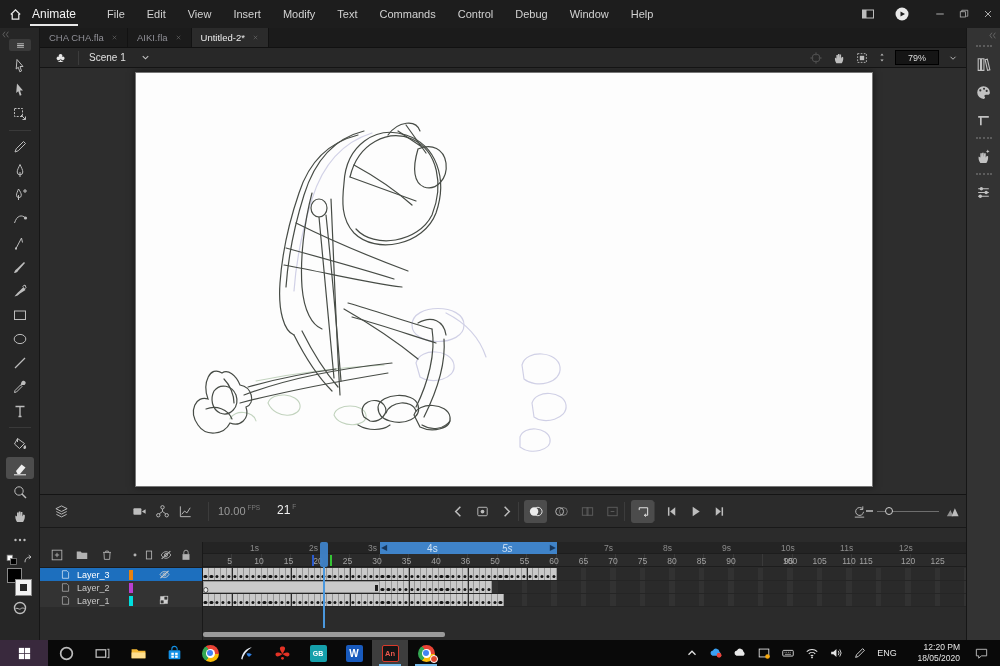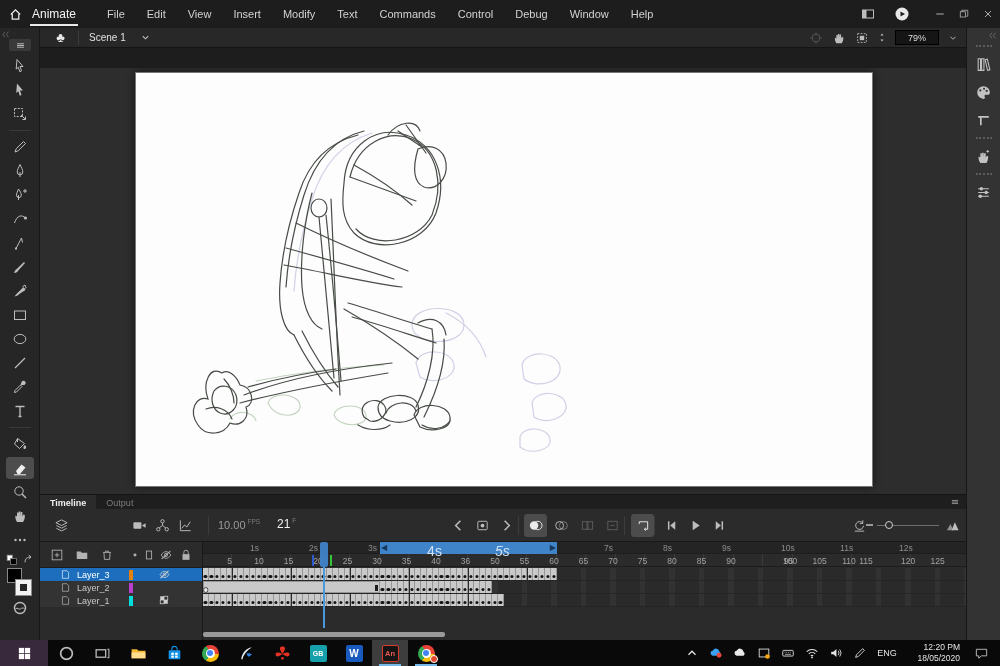--- a/index.html
+++ b/index.html
@@ -93,21 +93,21 @@
   .lrow .chip{position:absolute;left:89px;top:1.5px;width:4px;height:10px}
   .lrow .stat{position:absolute;left:118px;top:0;width:13px;height:13px;color:#cfcfcf}
   .tl-frames{position:absolute;left:163px;right:0;top:0;bottom:0;overflow:hidden;background:#2b2b2b}
   .sec-row{height:12px;background:#242424;position:relative;border-bottom:1px solid #1d1d1d}
   .num-row{height:13px;background:#2b2b2b;position:relative;border-bottom:1px solid #1d1d1d;
     background-image:repeating-linear-gradient(90deg,transparent 0 28.5px,#3a3a3a 28.5px 29.5px)}
   .slab{position:absolute;top:1px;font-size:8.5px;color:#8b8b8b}
   .fnum{position:absolute;top:2px;font-size:8.5px;color:#a2a2a2;transform:translateX(-50%)}
   .selbar{position:absolute;top:0;height:12px;background:#3f83c9;z-index:3}
   .selbar .arr{position:absolute;top:0;font-size:8px;color:#17375c;line-height:12px}
-  .selbar .inlab{position:absolute;top:1px;font-size:14px;color:#cfe2f5}
+  .selbar .inlab{position:absolute;top:1px;font-size:10px;color:#cfe2f5}
   #frameRows{position:absolute;top:26px;left:0;right:0}
   .frow{height:13px;position:relative;border-bottom:1px solid #252525;
     background:repeating-linear-gradient(90deg,#2a2a2a 0 23.6px,#323232 23.6px 29.5px)}
   .kf{position:absolute;top:0;height:12px;width:5.9px;background:#c9c9c9;border-right:1px solid #969696}
   .kf.dot::after{content:"";position:absolute;left:50%;top:6.5px;transform:translateX(-50%);
     width:3.2px;height:3.2px;border-radius:50%;background:#141414}
   .kf.hollow{background:transparent;border-right:none}
   .kf.hollow::after{content:"";position:absolute;left:50%;top:6px;transform:translateX(-50%);
     width:3.5px;height:3.5px;border-radius:50%;border:1px solid #4a4a4a;background:#ececec}
   .fspan{position:absolute;top:0;height:12px;background:#c9c9c9;border:1px solid #969696}
@@ -409,20 +409,46 @@
       <span class="icon snapwrap" id="snapIcon">
           <svg viewBox="0 0 16 16" xmlns="http://www.w3.org/2000/svg">
             <circle cx="8" cy="8" r="5.5" fill="none" stroke="currentColor" stroke-width="1.4"></circle>
             <path d="M3.5 8.7 c2-1.6 3.5 1.4 5 .2 1.5-1.2 2.5-1 4-.4" fill="none" stroke="currentColor"></path>
           </svg>
         </span>
     </div>
   </div>
 
   <div class="middle">
+    <div class="tabbar" id="tabbar">
+        <div class="tab">
+          <span>CHA CHA.fla</span>
+          <span class="icon" style="height: 7px; width: 7px;">
+            <svg viewBox="0 0 16 16" xmlns="http://www.w3.org/2000/svg">
+              <path d="M4 4 12 12 M12 4 4 12" stroke="currentColor" stroke-width="1.2"></path>
+            </svg>
+          </span>
+        </div>
+        <div class="tab">
+          <span>AIKI.fla</span>
+          <span class="icon" style="height: 7px; width: 7px;">
+            <svg viewBox="0 0 16 16" xmlns="http://www.w3.org/2000/svg">
+              <path d="M4 4 12 12 M12 4 4 12" stroke="currentColor" stroke-width="1.2"></path>
+            </svg>
+          </span>
+        </div>
+        <div class="tab active">
+          <span>Untitled-2*</span>
+          <span class="icon" style="height: 7px; width: 7px;">
+            <svg viewBox="0 0 16 16" xmlns="http://www.w3.org/2000/svg">
+              <path d="M4 4 12 12 M12 4 4 12" stroke="currentColor" stroke-width="1.2"></path>
+            </svg>
+          </span>
+        </div>
+      </div>
 
     <div class="scenebar">
       <span class="icon club" id="clubIcon">
           <svg viewBox="0 0 16 16" xmlns="http://www.w3.org/2000/svg">
             <text x="8" y="13" font-size="14" text-anchor="middle" fill="currentColor">♣</text>
           </svg>
         </span>
       <span class="sb-sep"></span>
       <span class="scene-name">Scene 1</span>
       <span class="icon sb-chev" id="sceneChev">
@@ -525,29 +551,20 @@
             <path d="M158 262 C170 286 184 306 196 318"></path>
             <path d="M166 258 C178 282 190 300 202 314"></path>
             <path d="M222 352 C232 358 246 358 254 352"></path>
             <path d="M286 352 C296 358 308 356 314 348"></path>
           </g>
         </svg>
       </div>
     </div>
 
     <div class="timeline">
-      <div class="tl-tabs" id="tlTabs">
-        <span class="tl-tab active">Timeline</span>
-          <span class="tl-tab inactive">Output</span>
-          <span class="icon tl-menu" id="tlMenuIcon">
-            <svg viewBox="0 0 16 16" xmlns="http://www.w3.org/2000/svg">
-              <path d="M3 5.5 h10 M3 8 h10 M3 10.5 h10" stroke="currentColor" stroke-width="1.4"></path>
-            </svg>
-          </span>
-      </div>
       <div class="tl-toolbar" id="tlToolbar">
         <span class="fpsblock" style="left:178px"><span>10.00</span><sup>FPS</sup></span>
         <span class="frameblock" style="left:237px"><span>21</span><sup>F</sup></span>
       <div class="tlbtn" style="left: 10px;">
             <span class="icon" style="height: 15px; width: 15px;">
               <svg viewBox="0 0 16 16" xmlns="http://www.w3.org/2000/svg">
                 <path d="M8 2 14 5 8 8 2 5 Z" fill="none" stroke="currentColor"></path>
                 <path d="M2.5 8 8 10.8 13.5 8 M2.5 11 8 13.8 13.5 11" fill="none" stroke="currentColor"></path>
               </svg>
             </span>
@@ -785,21 +802,21 @@
               <span class="slab" style="left: 401.1px;">7s</span>
               <span class="slab" style="left: 460.1px;">8s</span>
               <span class="slab" style="left: 519.1px;">9s</span>
               <span class="slab" style="left: 578.1px;">10s</span>
               <span class="slab" style="left: 637.1px;">11s</span>
               <span class="slab" style="left: 696.1px;">12s</span>
               <div class="selbar" style="left: 177px; width: 177px;">
                 <span class="arr" style="left: 1px;">◀</span>
                 <span class="arr" style="right: 1px;">▶</span>
                 <span class="inlab" style="left: 47.1px;">4s</span>
-                <span class="inlab" style="left: 115px; font-style: italic;">5s</span>
+                <span class="inlab" style="left: 122px; font-style: italic;">5s</span>
               </div>
             </div>
             <div class="num-row">
               <span class="fnum" style="left: 26.55px;">5</span>
               <span class="fnum" style="left: 56.05px;">10</span>
               <span class="fnum" style="left: 85.55px;">15</span>
               <span class="fnum" style="left: 115.05px;">20</span>
               <span class="fnum" style="left: 144.55px; text-align: center;">25</span>
               <span class="fnum" style="left: 174.05px;">30</span>
               <span class="fnum" style="left: 203.55px;">35</span>

